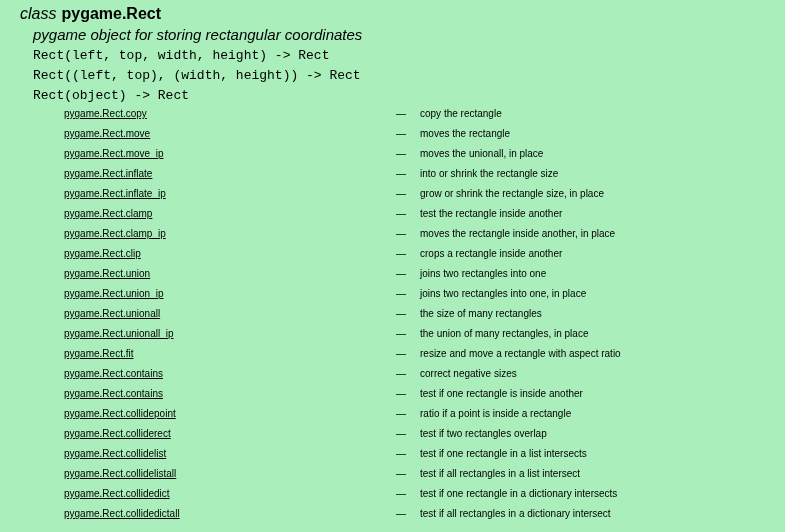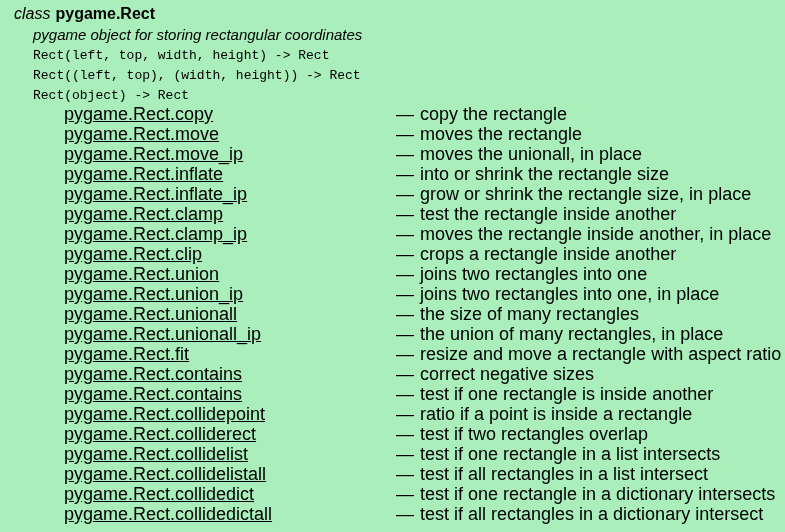--- a/index.html
+++ b/index.html
@@ -14,21 +14,21 @@
     font-family: "Liberation Sans", sans-serif;
     overflow: hidden;
   }
   .doc-page {
     width: 785px;
     height: 532px;
     position: relative;
   }
   .title-line {
     position: absolute;
-    left: 14px;
+    left: 20px;
     top: 5px;
     font-size: 16px;
     line-height: 18px;
     white-space: nowrap;
   }
   .class-keyword {
     font-style: italic;
     font-weight: normal;
     margin-right: 5px;
   }
@@ -60,21 +60,21 @@
     position: absolute;
     left: 0;
     top: 104px;
     width: 785px;
   }
   .method-row {
     display: flex;
     align-items: baseline;
     height: 20px;
     line-height: 20px;
-    font-size: 18px;
+    font-size: 10px;
     white-space: nowrap;
   }
   .method-name-cell {
     margin-left: 64px;
     width: 332px;
     flex: 0 0 332px;
   }
   .method-link {
     color: #000;
     text-decoration: underline;

